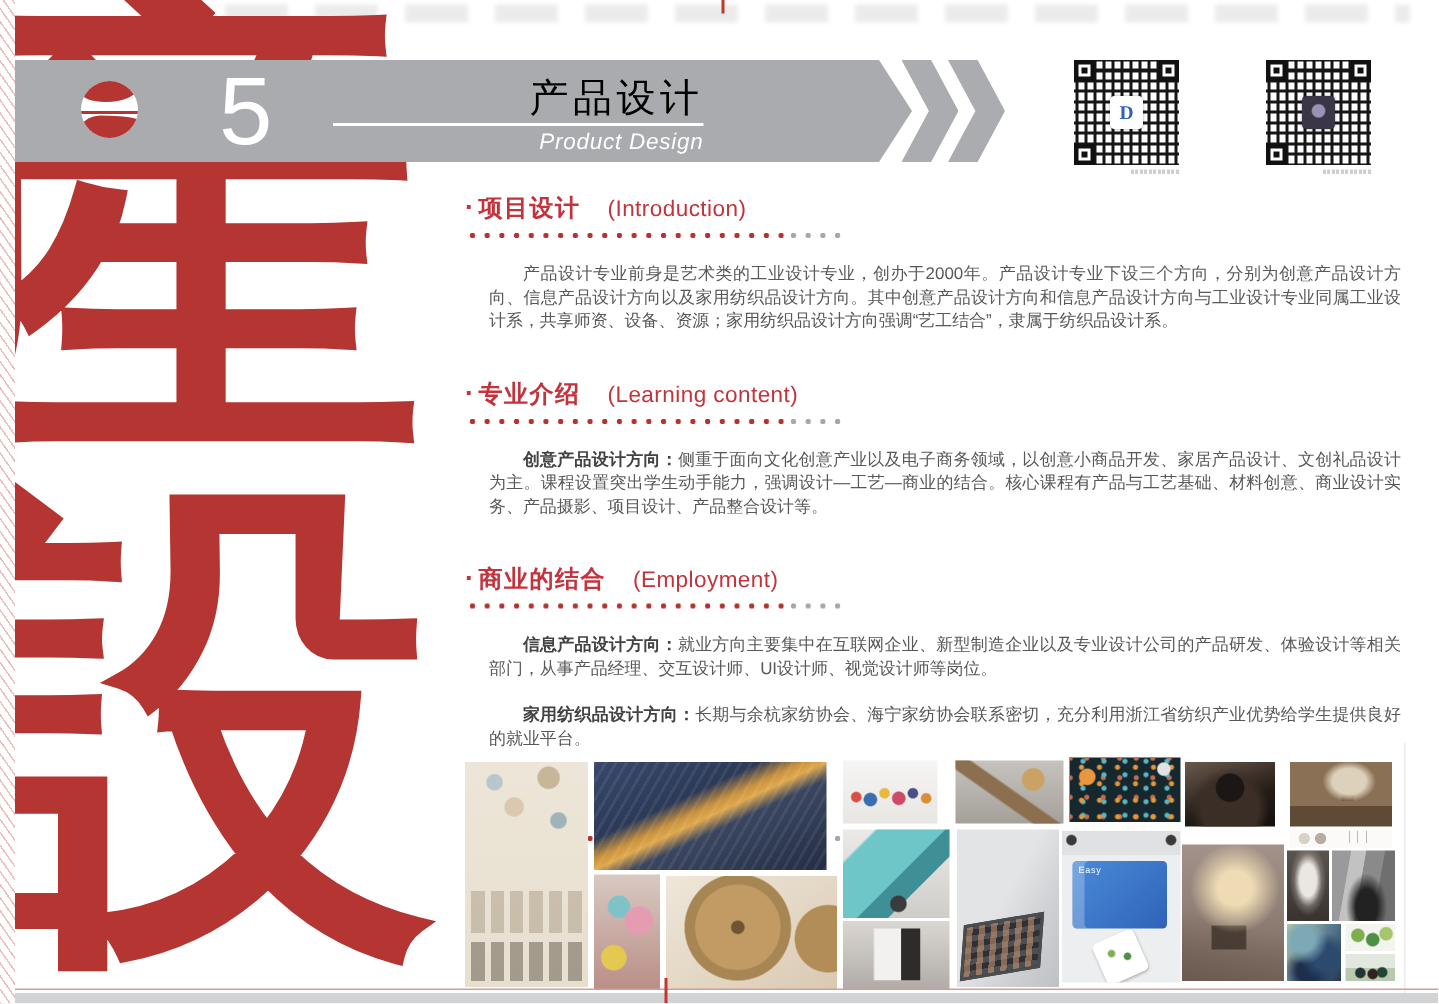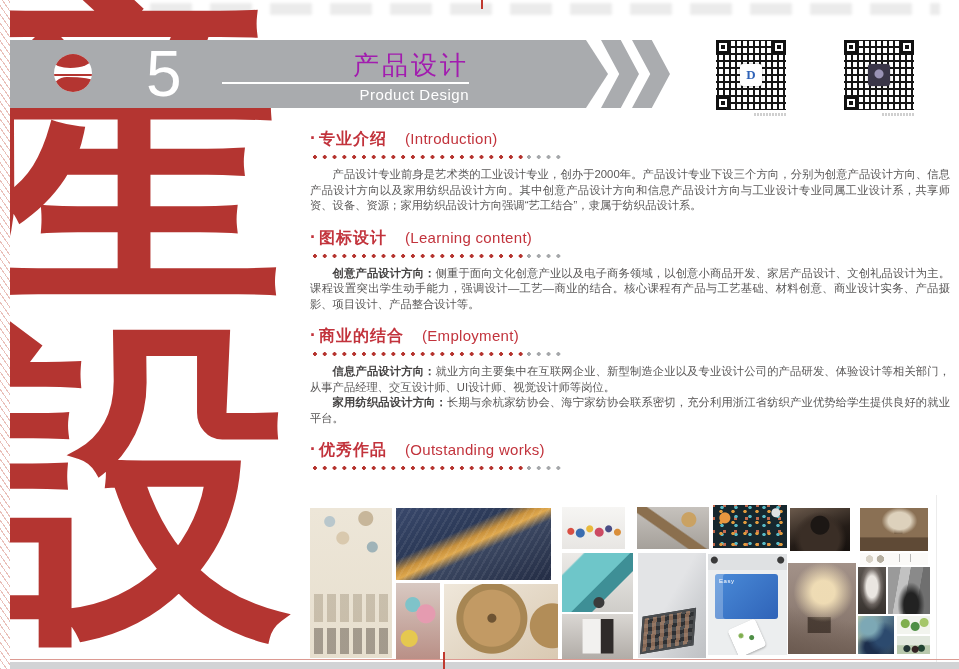--- a/index.html
+++ b/index.html
@@ -33,24 +33,24 @@
     background:#fff;overflow:hidden;}
   .logo .cap{position:absolute;left:0;top:0;width:100%;height:38%;background:#b43531;
     border-radius:0 0 60% 45%/0 0 70% 45%;}
   .logo .line{position:absolute;left:0;top:52%;width:100%;height:2px;background:#b43531;}
   .logo .swoosh{position:absolute;left:-6%;top:60%;width:112%;height:58%;background:#b43531;
     border-radius:55% 100% 0 0/95% 30% 0 0;}
 
   .num5{position:absolute;left:146px;top:42px;z-index:4;color:#fff;font-size:64px;font-weight:200;
     line-height:1;}
   .banner-line{position:absolute;left:222px;top:82px;width:247px;height:1.5px;background:#fff;z-index:4;}
-  .banner-zh{position:absolute;left:222px;top:48px;width:247px;z-index:4;color:#a21caf;text-align:right;
+  .banner-zh{position:absolute;left:222px;top:48px;width:247px;z-index:4;color:#000000;text-align:right;
     font-size:26px;letter-spacing:3px;font-weight:500;}
   .banner-en{position:absolute;left:222px;top:86px;width:247px;z-index:4;color:#fff;text-align:right;
-    font-size:15px;letter-spacing:.5px;}
+    font-size:15px;letter-spacing:.5px;font-style:italic;}
 
   
   .qr{position:absolute;top:40px;width:70px;height:70px;z-index:4;background-color:#fff;
     background-image:repeating-linear-gradient(90deg,#161616 0 2px,transparent 2px 6px),
                      repeating-linear-gradient(0deg,#161616 0 2px,transparent 2px 7px);
     background-position:1px 1px,1px 1px;box-shadow:0 0 0 3px #fff;}
   .qr.q1{left:716px;}
   .qr.q2{left:844px;}
   .fp{position:absolute;width:14px;height:14px;background:#fff;border:3px solid #111;box-sizing:border-box;}
   .fp::after{content:"";position:absolute;left:2px;top:2px;width:4px;height:4px;background:#111;}
@@ -70,21 +70,21 @@
 
   
   .content{position:absolute;left:310px;top:128px;width:640px;z-index:2;}
   .sec-head{display:flex;align-items:baseline;color:#c2333c;margin:0;}
   .sec-head .bullet{font-size:18px;font-weight:bold;margin-right:3px;}
   .sec-head .zh{font-size:16px;font-weight:bold;letter-spacing:1px;}
   .sec-head .en{font-size:15px;margin-left:18px;letter-spacing:.3px;}
   .dotline{display:flex;height:6px;margin:4px 0 7px 2px;}
   .dotline .red{width:214px;background:radial-gradient(circle at 3px 3px,#b5332e 1.7px,transparent 2px) 0 0/9.8px 6px repeat-x;}
   .dotline .gray{width:40px;background:radial-gradient(circle at 3px 3px,#a5a7aa 1.7px,transparent 2px) 0 0/9.8px 6px repeat-x;}
-  .body-p{margin:0;font-size:11.3px;line-height:15.5px;color:#595757;text-align:justify;text-indent:2em;}
+  .body-p{margin:16px;font-size:11.3px;line-height:15.5px;color:#595757;text-align:justify;text-indent:2em;}
   .body-p strong{color:#444242;font-weight:bold;font-family:Liberation Serif, serif;} .gap-m{height:13px;}
 
   
   .gallery{position:absolute;left:310px;top:505px;width:625px;height:158px;z-index:2;}
   .tile{position:absolute;overflow:hidden;}
   .t-beige{left:0;top:3px;width:82px;height:150px;
     background:radial-gradient(circle at 24% 9%,#b9c7cc 0 5px,transparent 6px),
       radial-gradient(circle at 68% 7%,#c7b69a 0 7px,transparent 8px),
       radial-gradient(circle at 40% 20%,#d9c9ae 0 6px,transparent 7px),
       radial-gradient(circle at 76% 26%,#9fb3b8 0 5px,transparent 6px),
@@ -226,33 +226,33 @@
     <div class="fp tr"></div>
     <div class="fp bl"></div>
     <div class="qr-center dark"></div>
     <div class="qr-cap"></div>
   </div>
 
   <div class="content">
 
     <div class="sec-head">
       <span class="bullet">·</span>
-      <span class="zh">专业介绍</span>
+      <span class="zh">项目设计</span>
       <span class="en">(Introduction)</span>
     </div>
     <div class="dotline">
         <div class="red"></div>
         <div class="gray"></div>
       </div>
     <p class="body-p"><span>产品设计专业前身是艺术类的工业设计专业，创办于2000年。产品设计专业下设三个方向，分别为创意产品设计方向、信息产品设计方向以及家用纺织品设计方向。其中创意产品设计方向和信息产品设计方向与工业设计专业同属工业设计系，共享师资、设备、资源；家用纺织品设计方向强调“艺工结合”，隶属于纺织品设计系。</span></p>
 
     <div class="gap-m"></div>
     <div class="sec-head">
       <span class="bullet">·</span>
-      <span class="zh">图标设计</span>
+      <span class="zh">专业介绍</span>
       <span class="en">(Learning content)</span>
     </div>
     <div class="dotline">
         <div class="red"></div>
         <div class="gray"></div>
       </div>
     <p class="body-p"><strong>创意产品设计方向：</strong><span>侧重于面向文化创意产业以及电子商务领域，以创意小商品开发、家居产品设计、文创礼品设计为主。课程设置突出学生动手能力，强调设计—工艺—商业的结合。核心课程有产品与工艺基础、材料创意、商业设计实务、产品摄影、项目设计、产品整合设计等。</span></p>
 
     <div class="gap-m"></div>
     <div class="sec-head">

